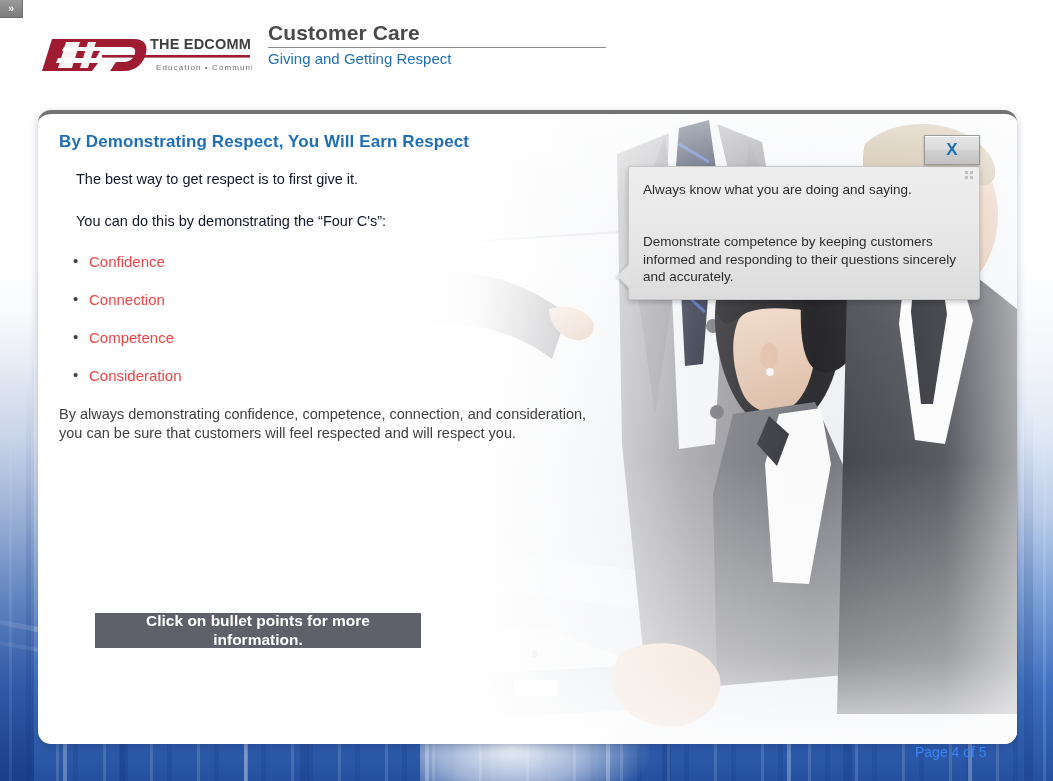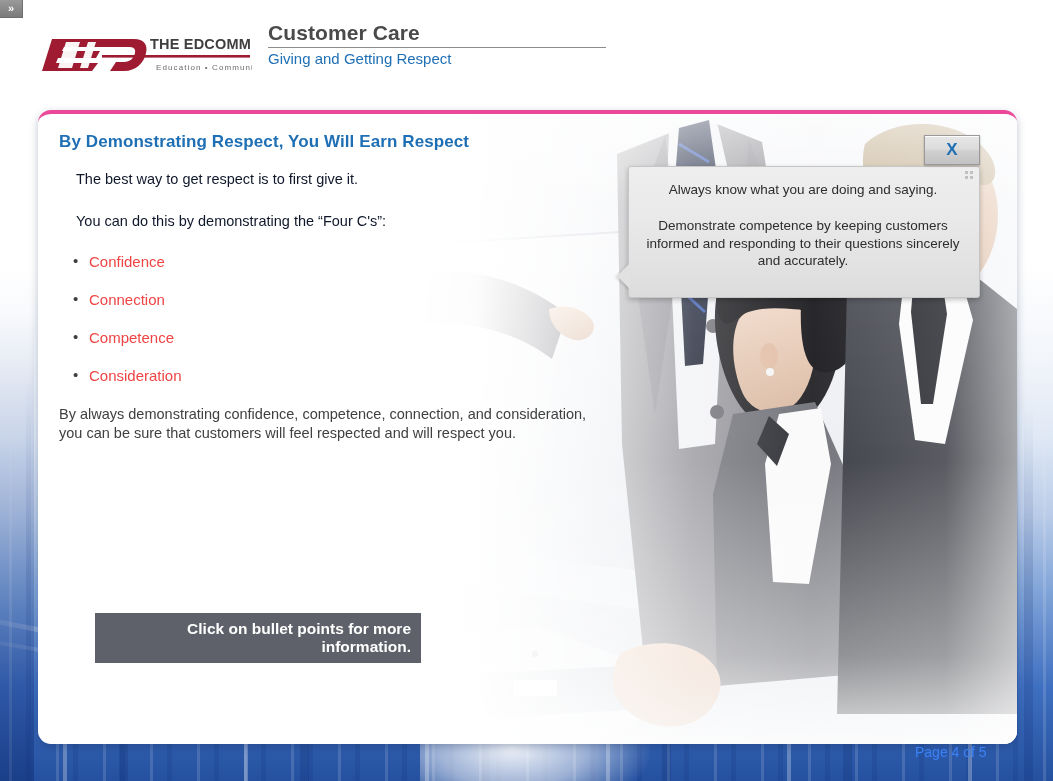--- a/index.html
+++ b/index.html
@@ -162,21 +162,21 @@
     white-space: nowrap;
   }
 
   
   .card {
     position: absolute;
     left: 38px; top: 110px;
     width: 979px; height: 634px;
     background: #ffffff;
     border-radius: 13px;
-    border-top: 4px solid #ec4899;
+    border-top: 4px solid #737373;
     box-sizing: border-box;
     box-shadow: 0 3px 9px rgba(20,40,80,0.28);
     overflow: hidden;
     z-index: 25;
   }
   
   .photo {
     position: absolute;
     right: 0; top: 0;
     width: 600px; height: 630px;
@@ -240,29 +240,29 @@
     color: #404040;
     line-height: 1.33;
     margin: 8px 0 0 0;
     width: 528px;
   }
 
   
   .instruct {
     position: absolute;
     left: 57px; top: 499px;
-    width: 326px; height: 50px;
+    width: 326px; height: 35px;
     background: #5e6169;
     color: #ffffff;
     font-size: 15.5px;
     font-weight: bold;
     display: flex;
     align-items: center;
     justify-content: center;
-    text-align: right;
+    text-align: center;
     line-height: 1.18;
     z-index: 8;
     box-sizing: border-box;
     padding: 0 10px;
   }
 
   
   .close-btn {
     position: absolute;
     left: 924px; top: 135px;
@@ -308,23 +308,22 @@
     right: 5px; top: 4px;
     width: 9px; height: 9px;
     opacity: 0.45;
     cursor: nwse-resize;
   }
   .callout p {
     margin: 0;
     font-size: 13.5px;
     color: #2d2d2d;
     line-height: 1.32;
-    text-align: center;
-  }
-  .callout p + p { margin-top: 18px; }
+  }
+  .callout p + p { margin-top: 34px; }
 
   
   .page-ind {
     position: absolute;
     left: 915px; top: 744px;
     font-size: 14px;
     color: #3b82f6;
     z-index: 30;
     white-space: nowrap;
   }

